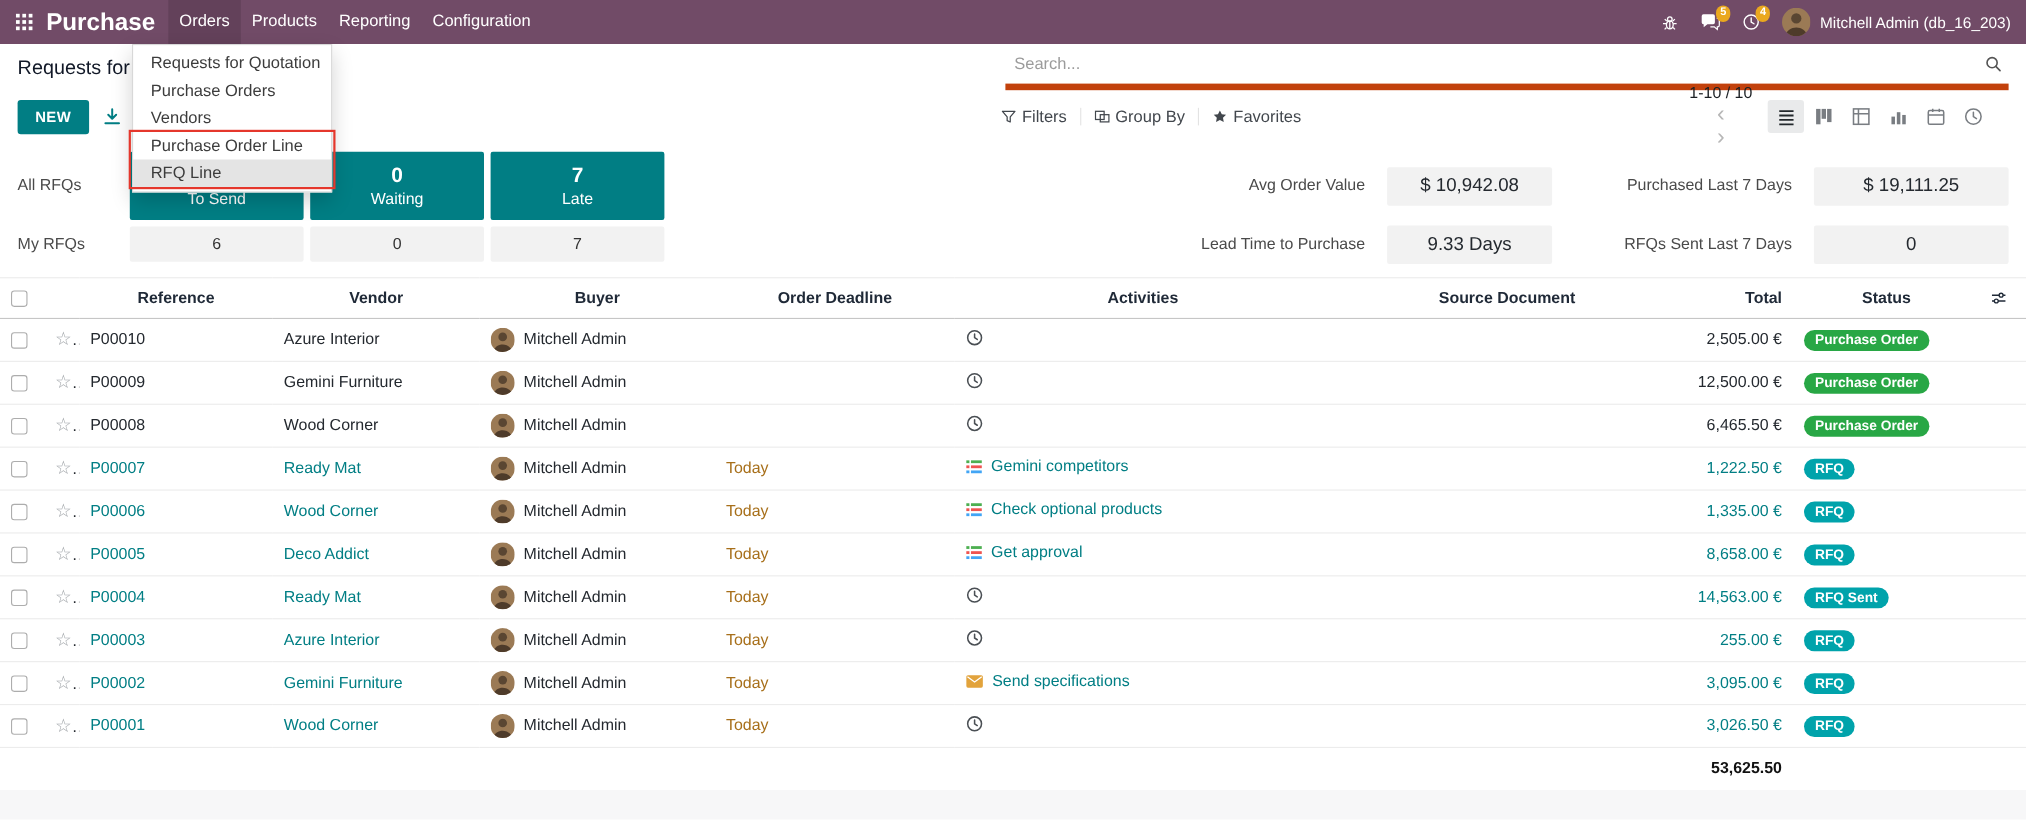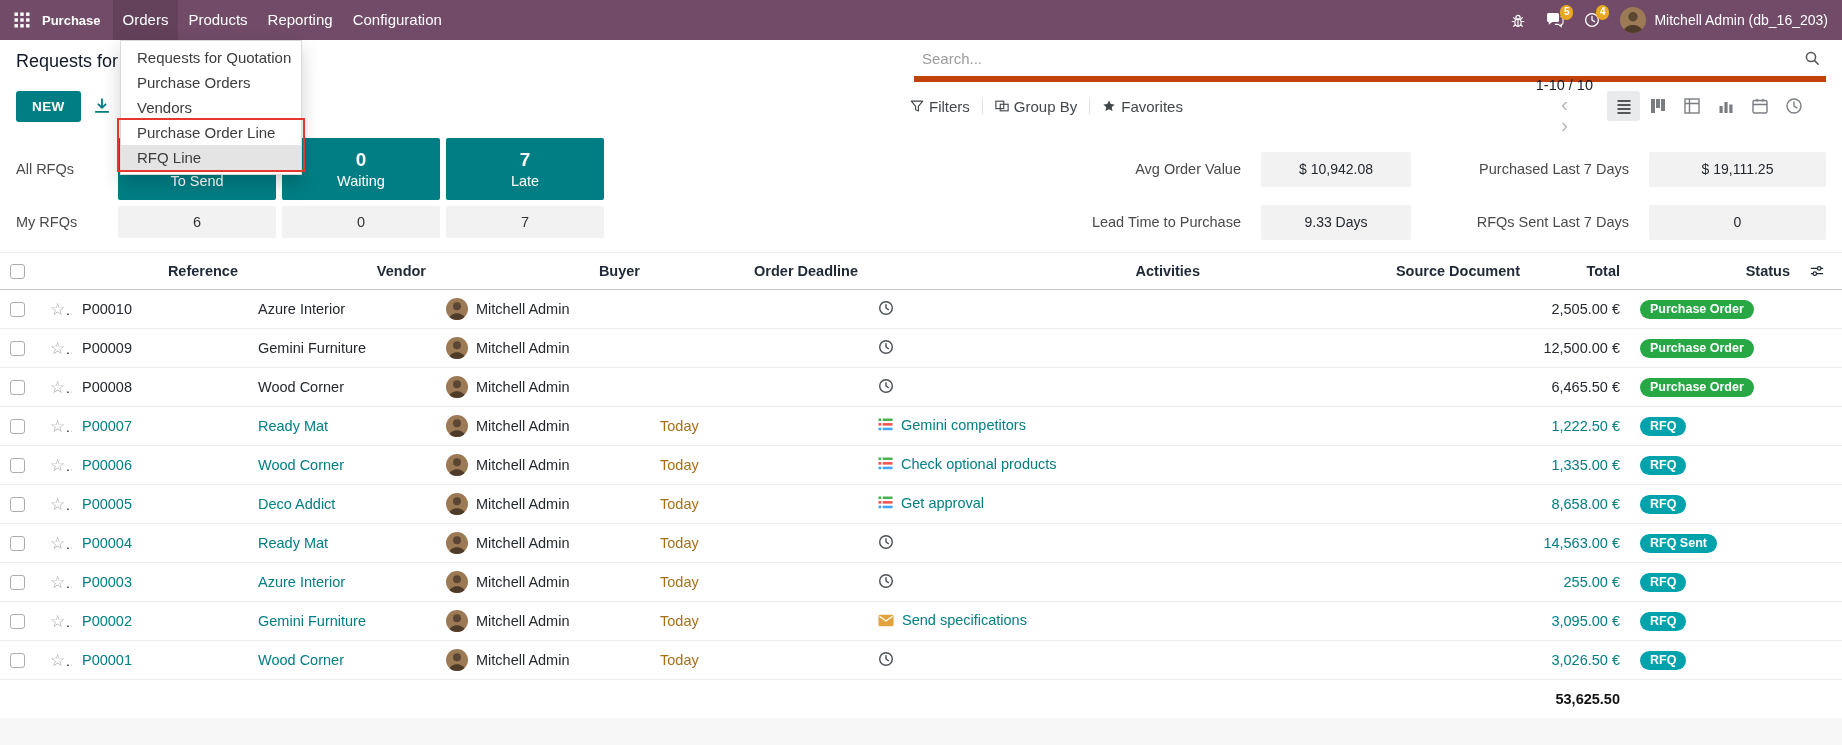--- a/index.html
+++ b/index.html
@@ -15,21 +15,21 @@
   .i14 { width: 14px; height: 14px; }
   .i16 { width: 16px; height: 16px; }
   .i18 { width: 18px; height: 18px; }
 
   
   .topbar {
     height: 40px; background: var(--topbar, #714B67);
     display: flex; align-items: center; padding: 0 14px; color: #fff;
   }
   .apps-btn { display: flex; margin-right: 12px; cursor: pointer; }
-  .brand { font-size: 13px; font-weight: 700; margin-right: 12px; white-space: nowrap; }
+  .brand { font-size: 22px; font-weight: 700; margin-right: 12px; white-space: nowrap; }
   .nav { display: flex; height: 100%; }
   .nav-item { padding: 11px 10px; font-size: 15px; cursor: pointer; white-space: nowrap; }
   .nav-item.active { background: rgba(0,0,0,.12); }
   .top-right { margin-left: auto; display: flex; align-items: center; gap: 20px; }
   .icon-wrap { position: relative; display: flex; cursor: pointer; }
   .icon-badge {
     position: absolute; top: -7px; right: -9px;
     background: var(--icon-badge, #eaa81e); color: #fff;
     font-size: 10px; font-weight: 700; padding: 1px 4px; border-radius: 8px; line-height: 1.25;
   }
@@ -79,26 +79,26 @@
   
   .dashboard { display: flex; padding: 8px 16px 14px; background: #fff; }
   .kpi-grid { display: grid; grid-template-columns: 96px 158px 158px 158px; grid-template-rows: 62px 32px; gap: 6px; align-items: center; }
   .kpi-row-label { font-size: 14.5px; color: #4a4a4a; white-space: nowrap; }
   .kpi-card { background: var(--accent, #017e84); color: #fff; height: 62px; border-radius: 2px; display: flex; flex-direction: column; align-items: center; justify-content: center; cursor: pointer; }
   .kpi-card .num { font-size: 19px; font-weight: 700; line-height: 1.2; min-height: 23px; }
   .kpi-card .lbl { font-size: 14.5px; margin-top: 1px; }
   .kpi-my { background: #f2f2f2; color: #333; height: 32px; border-radius: 2px; display: flex; align-items: center; justify-content: center; font-size: 14.5px; cursor: pointer; }
   .kpi-stats { flex: 1; display: grid; grid-template-columns: 1fr 150px 198px 177px; grid-template-rows: 62px 32px; column-gap: 20px; row-gap: 6px; align-items: center; }
   .stat-label { text-align: right; font-size: 14.5px; color: #4a4a4a; white-space: nowrap; }
-  .stat-value { background: #f2f2f2; height: 35px; border-radius: 2px; display: flex; align-items: center; justify-content: center; font-size: 14px; color: #24292f; cursor: pointer; white-space: nowrap; }
+  .stat-value { background: #f2f2f2; height: 35px; border-radius: 2px; display: flex; align-items: center; justify-content: center; font-size: 17px; color: #24292f; cursor: pointer; white-space: nowrap; }
 
   
   .list-table { width: 100%; border-collapse: collapse; font-size: 14.5px; color: #24292f; background: #fff; table-layout: fixed; }
   .list-table th {
-    text-align: right; font-weight: 700; color: #1f2937; padding: 10px 10px;
+    text-align: center; font-weight: 700; color: #1f2937; padding: 10px 10px;
     border-top: 1px solid #ececec; border-bottom: 1px solid #c6c6c6; white-space: nowrap;
   }
   .list-table td { padding: 8px 10px; border-bottom: 1px solid #ececec; white-space: nowrap; overflow: hidden; text-overflow: ellipsis; vertical-align: middle; }
   th.c-total, td.c-total { text-align: right; }
   .cb { width: 15px; height: 15px; border: 1px solid #adadad; border-radius: 3px; background: #fff; cursor: pointer; }
   .star { color: #a3a7ab; font-size: 17px; line-height: 1; cursor: pointer; }
   .c-ref { font-weight: 500; }
   .row-info .c-ref, .row-info .c-vendor, .row-info .c-total { color: var(--accent, #017e84); }
   .c-deadline { color: var(--deadline-warning, #a76f1a); }
   .buyer-cell { display: flex; align-items: center; gap: 8px; }

